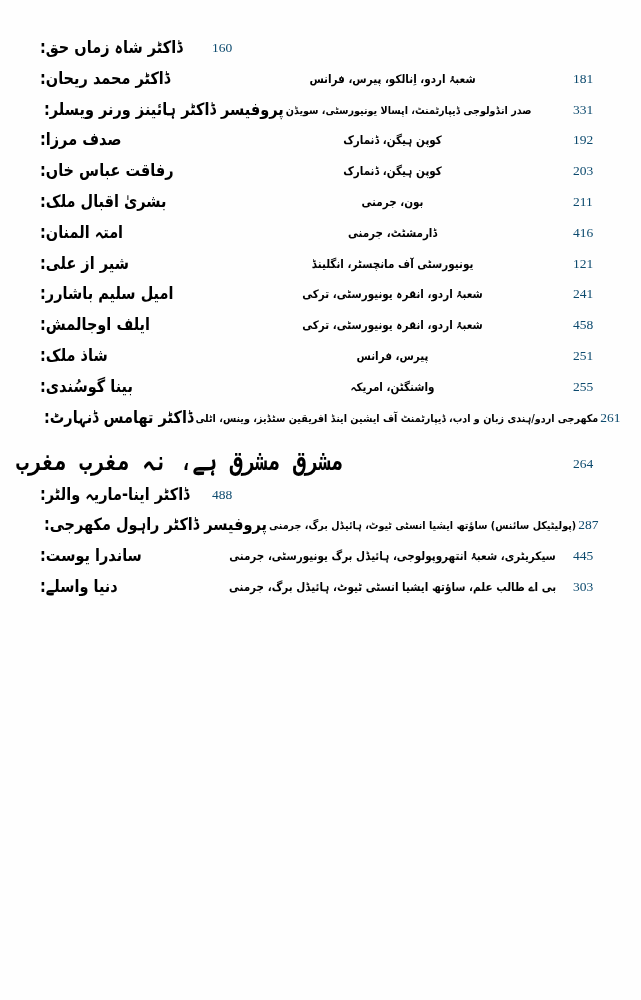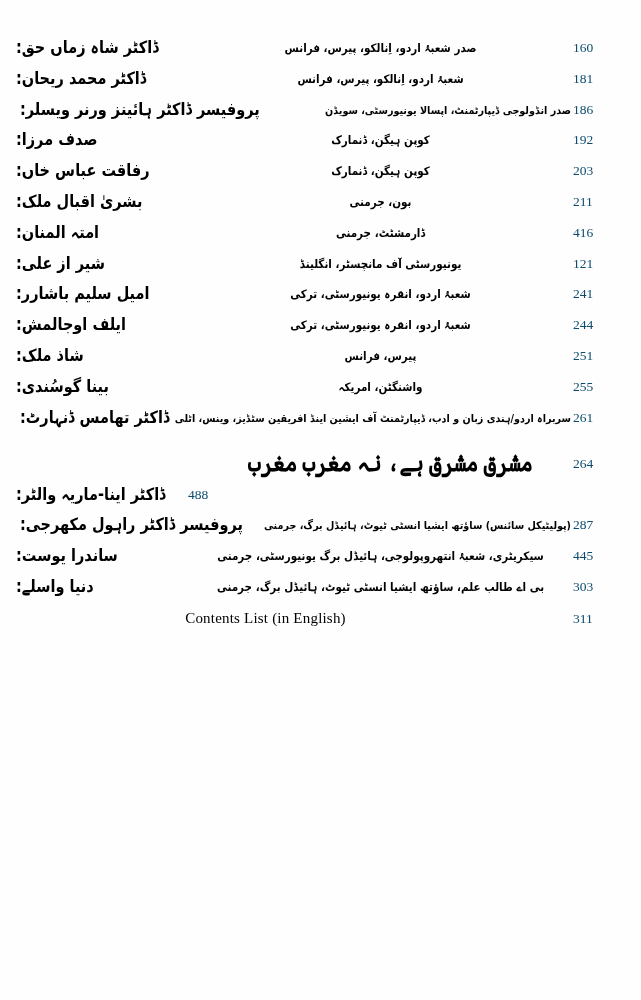--- a/index.html
+++ b/index.html
@@ -46,20 +46,21 @@
     flex: 0 0 auto;
     width: 172px;
     text-align: left;              
     direction: rtl;
     unicode-bidi: embed;
     font-family: "DejaVu Sans", "Liberation Sans", sans-serif;
     font-size: 14.5px;
     font-weight: 700;
     line-height: 1;
     white-space: nowrap;
+    margin-left: 24px;
   }
   .name-inner {
     display: inline-block;
     transform: scaleY(1.16);
     transform-origin: right center;
   }
 
   .affil {
     flex: 1 1 auto;
     direction: rtl;
@@ -87,33 +88,33 @@
     unicode-bidi: embed;
     font-family: "Liberation Serif", "DejaVu Serif", serif;
     font-size: 13.5px;
     font-weight: 400;
     line-height: 1;
     color: #0c4a6e;
   }
 
   
   .row-wide .name      { width: auto; flex: 0 0 auto; padding-left: 4px; }
-  .row-wide .affil     { flex: 1 1 auto; text-align: right; font-size: 9.6px; padding: 0 2px; }
+  .row-wide .affil     { flex: 1 1 auto; text-align: left; font-size: 9.6px; padding: 0 2px; }
   .row-wide            { height: 31px; }
 
   
   .row-heading {
     height: 46px;
     align-items: center;
   }
   .row-heading .heading-text {
     flex: 1 1 auto;
     direction: rtl;
-    text-align: right;
-    font-family: Liberation Serif, serif;
+    text-align: left;
+    font-family: Liberation Mono, monospace;
     font-size: 21px;
     font-weight: 700;
     line-height: 1;
     padding-right: 40px;
     white-space: nowrap;
   }
   .row-heading .heading-inner {
     display: inline-block;
     transform: scaleY(1.2);
     transform-origin: center center;
@@ -143,34 +144,33 @@
 </head>
 <body>
 
 <div id="page">
   <div class="toc">
 
     <div class="grp-a">
 
       <div class="row">
         <div class="name"><span class="name-inner">ڈاکٹر شاہ زماں حق:</span></div>
-        <div class="affil"><span class="affil-inner">صدر شعبۂ اردو، اِنالکو، پیرس، فرانس</span></div>
         <div class="pageno">160</div>
       </div>
 
       <div class="row">
         <div class="name"><span class="name-inner">ڈاکٹر محمد ریحان:</span></div>
         <div class="affil"><span class="affil-inner">شعبۂ اردو، اِنالکو، پیرس، فرانس</span></div>
         <div class="pageno">181</div>
       </div>
 
       <div class="row row-wide">
         <div class="name"><span class="name-inner">پروفیسر ڈاکٹر ہائینز ورنر ویسلر:</span></div>
         <div class="affil"><span class="affil-inner">صدر انڈولوجی ڈیپارٹمنٹ، اپسالا یونیورسٹی، سویڈن</span></div>
-        <div class="pageno">186</div>
+        <div class="pageno">331</div>
       </div>
 
       <div class="row">
         <div class="name"><span class="name-inner">صدف مرزا:</span></div>
         <div class="affil"><span class="affil-inner">کوپن ہیگن، ڈنمارک</span></div>
         <div class="pageno">192</div>
       </div>
 
       <div class="row">
         <div class="name"><span class="name-inner">رفاقت عباس خاں:</span></div>
@@ -198,39 +198,39 @@
 
       <div class="row">
         <div class="name"><span class="name-inner">امیل سلیم باشارر:</span></div>
         <div class="affil"><span class="affil-inner">شعبۂ اردو، انقرہ یونیورسٹی، ترکی</span></div>
         <div class="pageno">241</div>
       </div>
 
       <div class="row">
         <div class="name"><span class="name-inner">ایلف اوجالمش:</span></div>
         <div class="affil"><span class="affil-inner">شعبۂ اردو، انقرہ یونیورسٹی، ترکی</span></div>
-        <div class="pageno">244</div>
+        <div class="pageno">458</div>
       </div>
 
       <div class="row">
         <div class="name"><span class="name-inner">شاذ ملک:</span></div>
         <div class="affil"><span class="affil-inner">پیرس، فرانس</span></div>
         <div class="pageno">251</div>
       </div>
 
       <div class="row">
         <div class="name"><span class="name-inner">بینا گوسُندی:</span></div>
         <div class="affil"><span class="affil-inner">واشنگٹن، امریکہ</span></div>
         <div class="pageno">255</div>
       </div>
     </div>
 
     <div class="row row-wide">
       <div class="name"><span class="name-inner">ڈاکٹر تھامس ڈنہارٹ:</span></div>
-      <div class="affil"><span class="affil-inner">سربراہ اردو/ہندی زبان و ادب، ڈیپارٹمنٹ آف ایشین اینڈ افریقین سٹڈیز، وینس، اٹلی</span></div>
+      <div class="affil"><span class="affil-inner">مکھرجی اردو/ہندی زبان و ادب، ڈیپارٹمنٹ آف ایشین اینڈ افریقین سٹڈیز، وینس، اٹلی</span></div>
       <div class="pageno">261</div>
     </div>
 
     <div class="row row-heading">
       <div class="heading-text"><span class="heading-inner">مشرق مشرق ہے، نہ مغرب مغرب</span></div>
       <div class="pageno">264</div>
     </div>
 
     <div class="grp-b">
 
@@ -252,19 +252,15 @@
         <div class="pageno">445</div>
       </div>
 
       <div class="row">
         <div class="name"><span class="name-inner">دنیا واسلے:</span></div>
         <div class="affil"><span class="affil-inner">بی اے طالب علم، ساؤتھ ایشیا انسٹی ٹیوٹ، ہائیڈل برگ، جرمنی</span></div>
         <div class="pageno">303</div>
       </div>
     </div>
 
-    <div class="row row-english">
-      <div class="english-text">Contents List (in English)</div>
-      <div class="pageno">311</div>
-    </div>
 
   </div>
 </div>
 
 </body></html>

